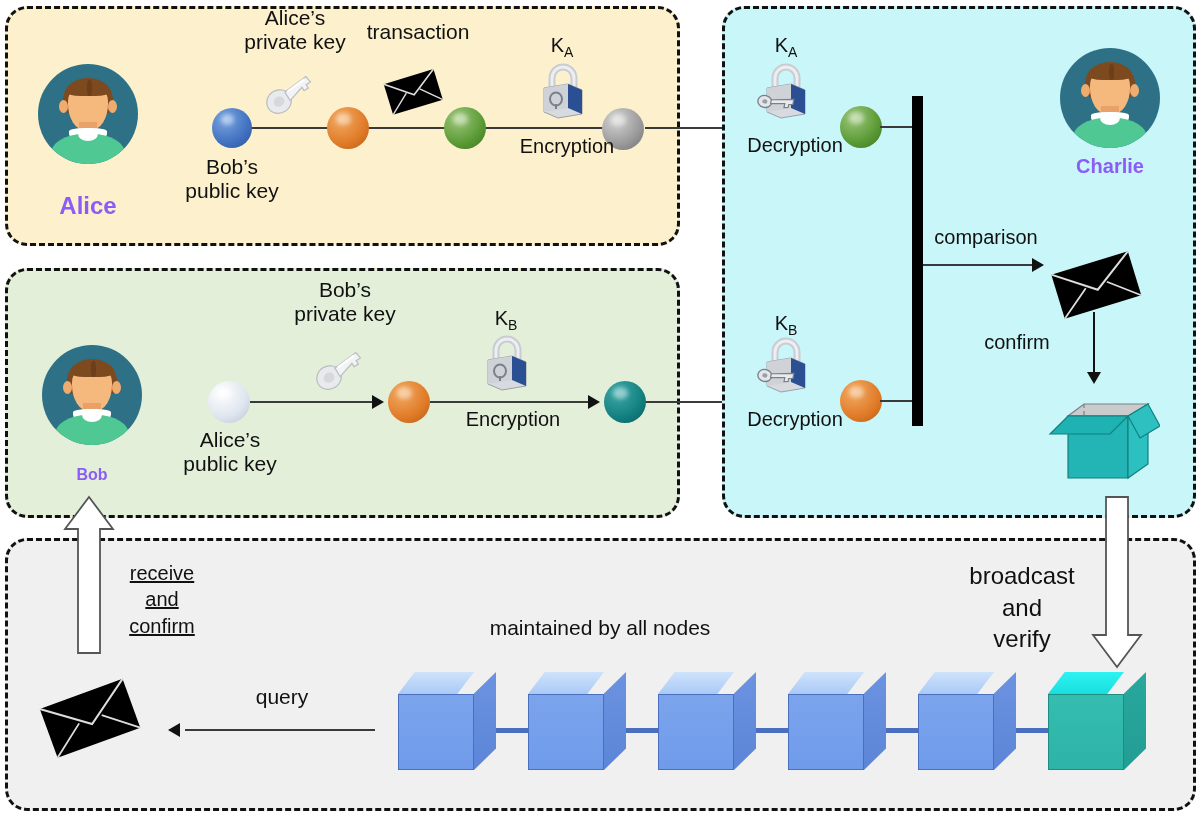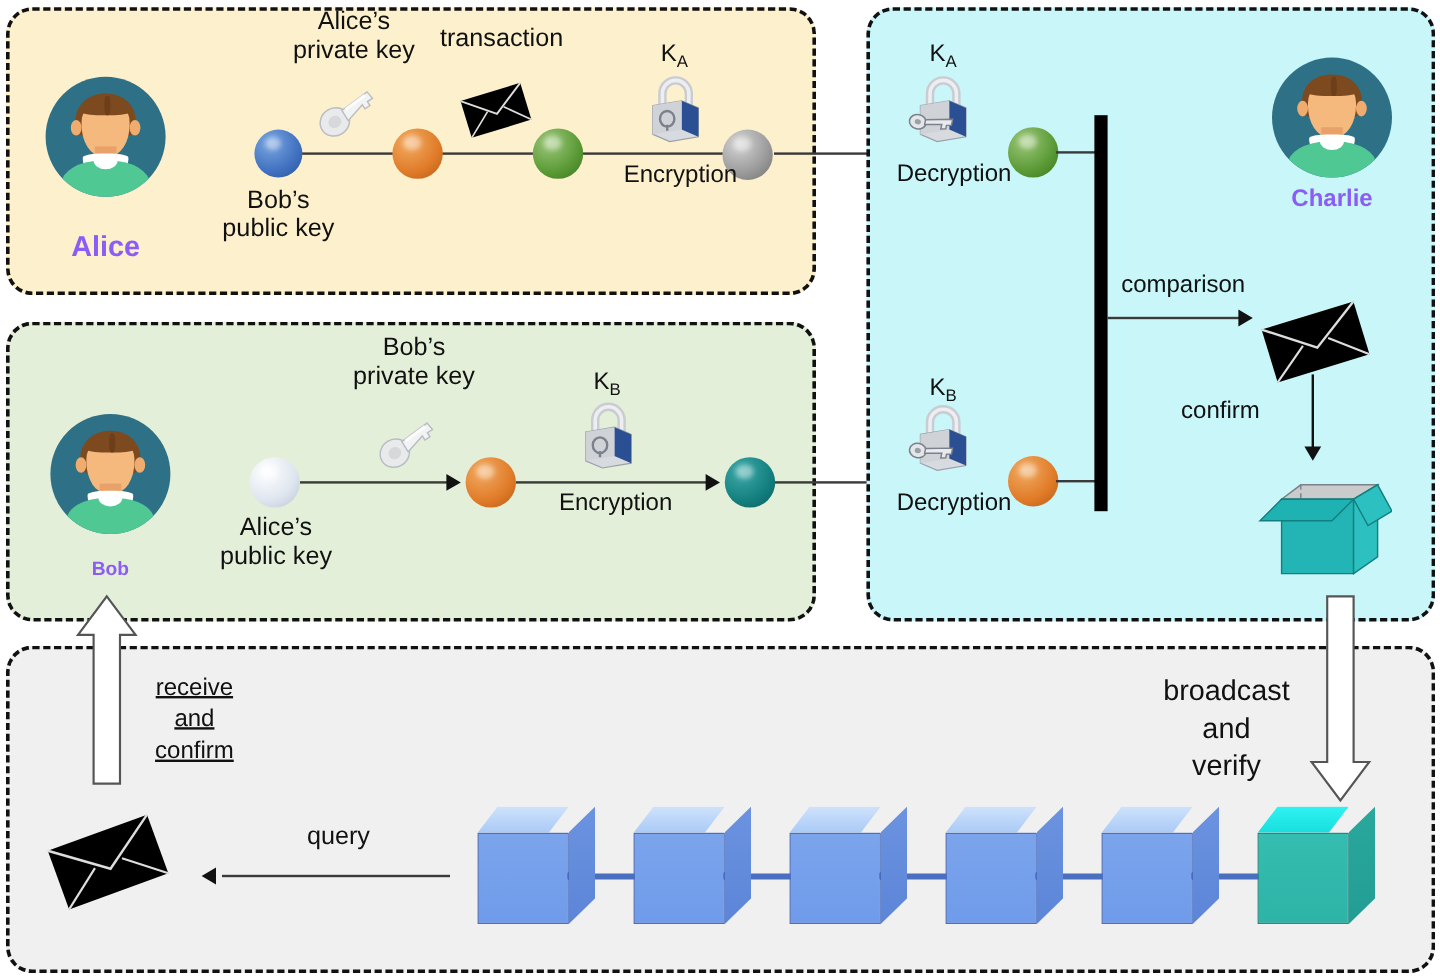--- a/index.html
+++ b/index.html
@@ -260,20 +260,21 @@
     <polygon points="32,38 96,38 112,26 48,26" fill="#c9cbcd" stroke="#7b8186" stroke-width="1.2"></polygon>
     <polygon points="32,38 32,100 92,100 92,38" fill="#23b5b5" stroke="#147f7f" stroke-width="1.2"></polygon>
     <polygon points="92,38 112,26 112,86 92,100" fill="#2cc0c0" stroke="#147f7f" stroke-width="1.2"></polygon>
     <polygon points="14,56 32,38 92,38 74,56" fill="#1eb2b2" stroke="#147f7f" stroke-width="1.2"></polygon>
     <polygon points="92,38 112,26 124,48 104,60" fill="#2cc0c0" stroke="#147f7f" stroke-width="1.2"></polygon>
     <path d="M48 26 L48 40" stroke="#7b8186" stroke-width="1.2" stroke-dasharray="4 3"></path>
   </svg>
 
   <div class="panel" id="panel-chain"></div>
 
+  <div class="lbl" style="left:440px;top:616px;width:320px;font-size:21px;">maintained by all nodes</div>
 
   <svg class="bigarrow" style="left:62px;top:495px;width:54px;height:160px;" viewBox="0 0 54 160">
     <polygon points="27,2 51,34 38,34 38,158 16,158 16,34 3,34" fill="#ffffff" stroke="#555555" stroke-width="1.8"></polygon>
   </svg>
   <div class="lbl" style="left:100px;top:560px;width:124px;font-size:20px;line-height:1.32;text-decoration:underline;">receive
 and
 confirm</div>
 
   <svg class="bigarrow" style="left:1090px;top:495px;width:54px;height:174px;" viewBox="0 0 54 174">
     <polygon points="16,2 38,2 38,140 51,140 27,172 3,140 16,140" fill="#ffffff" stroke="#555555" stroke-width="1.8"></polygon>

